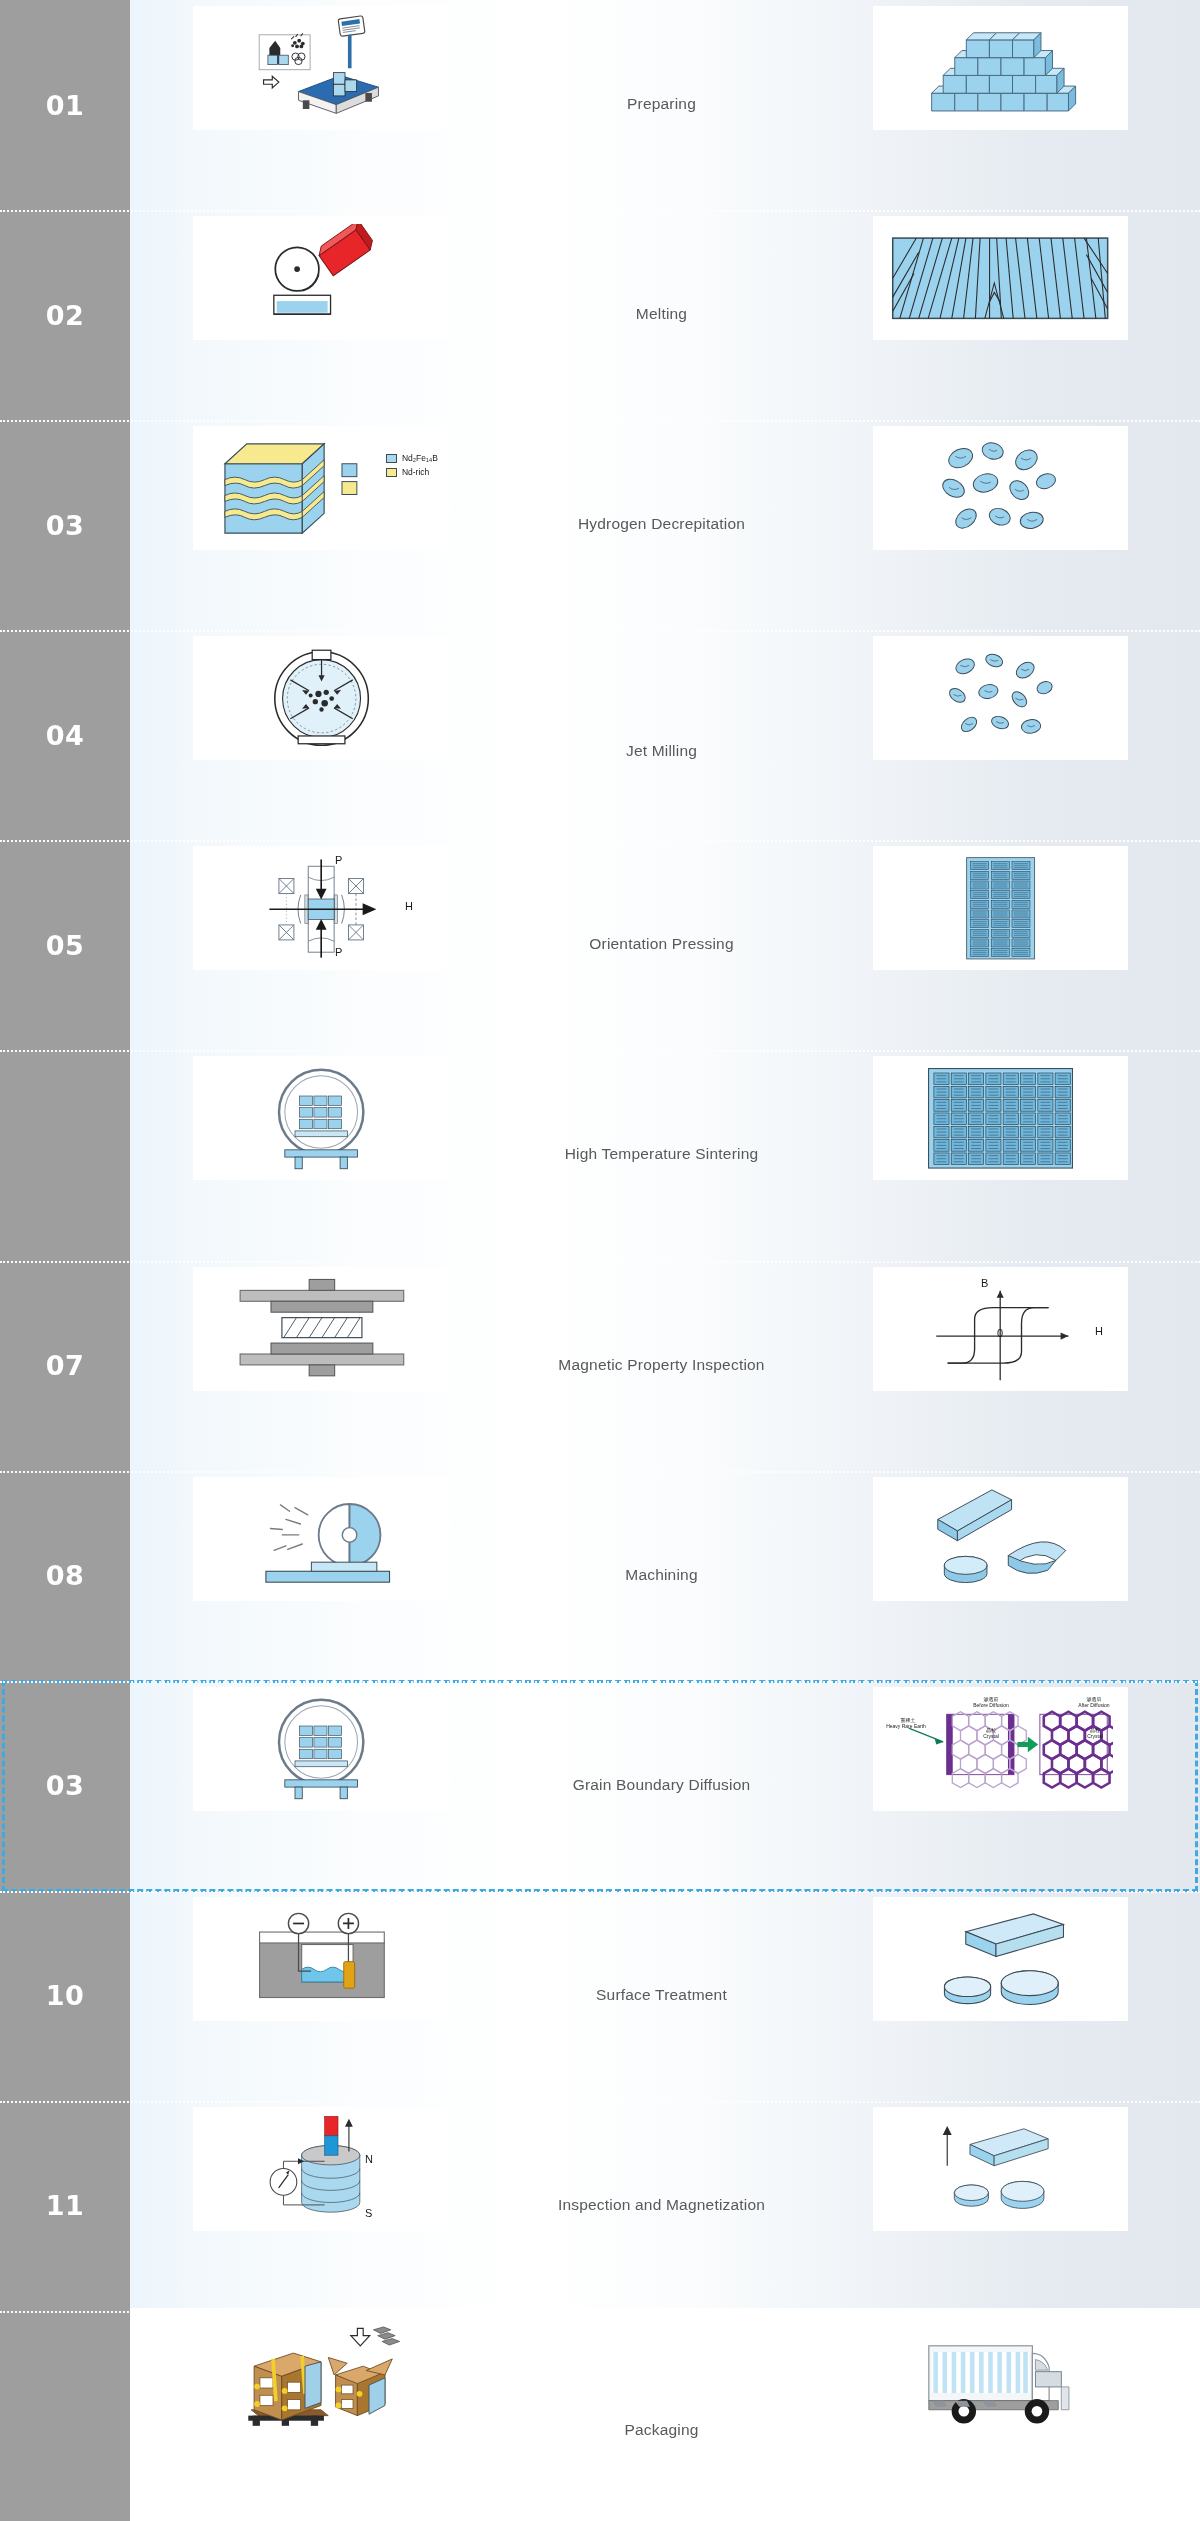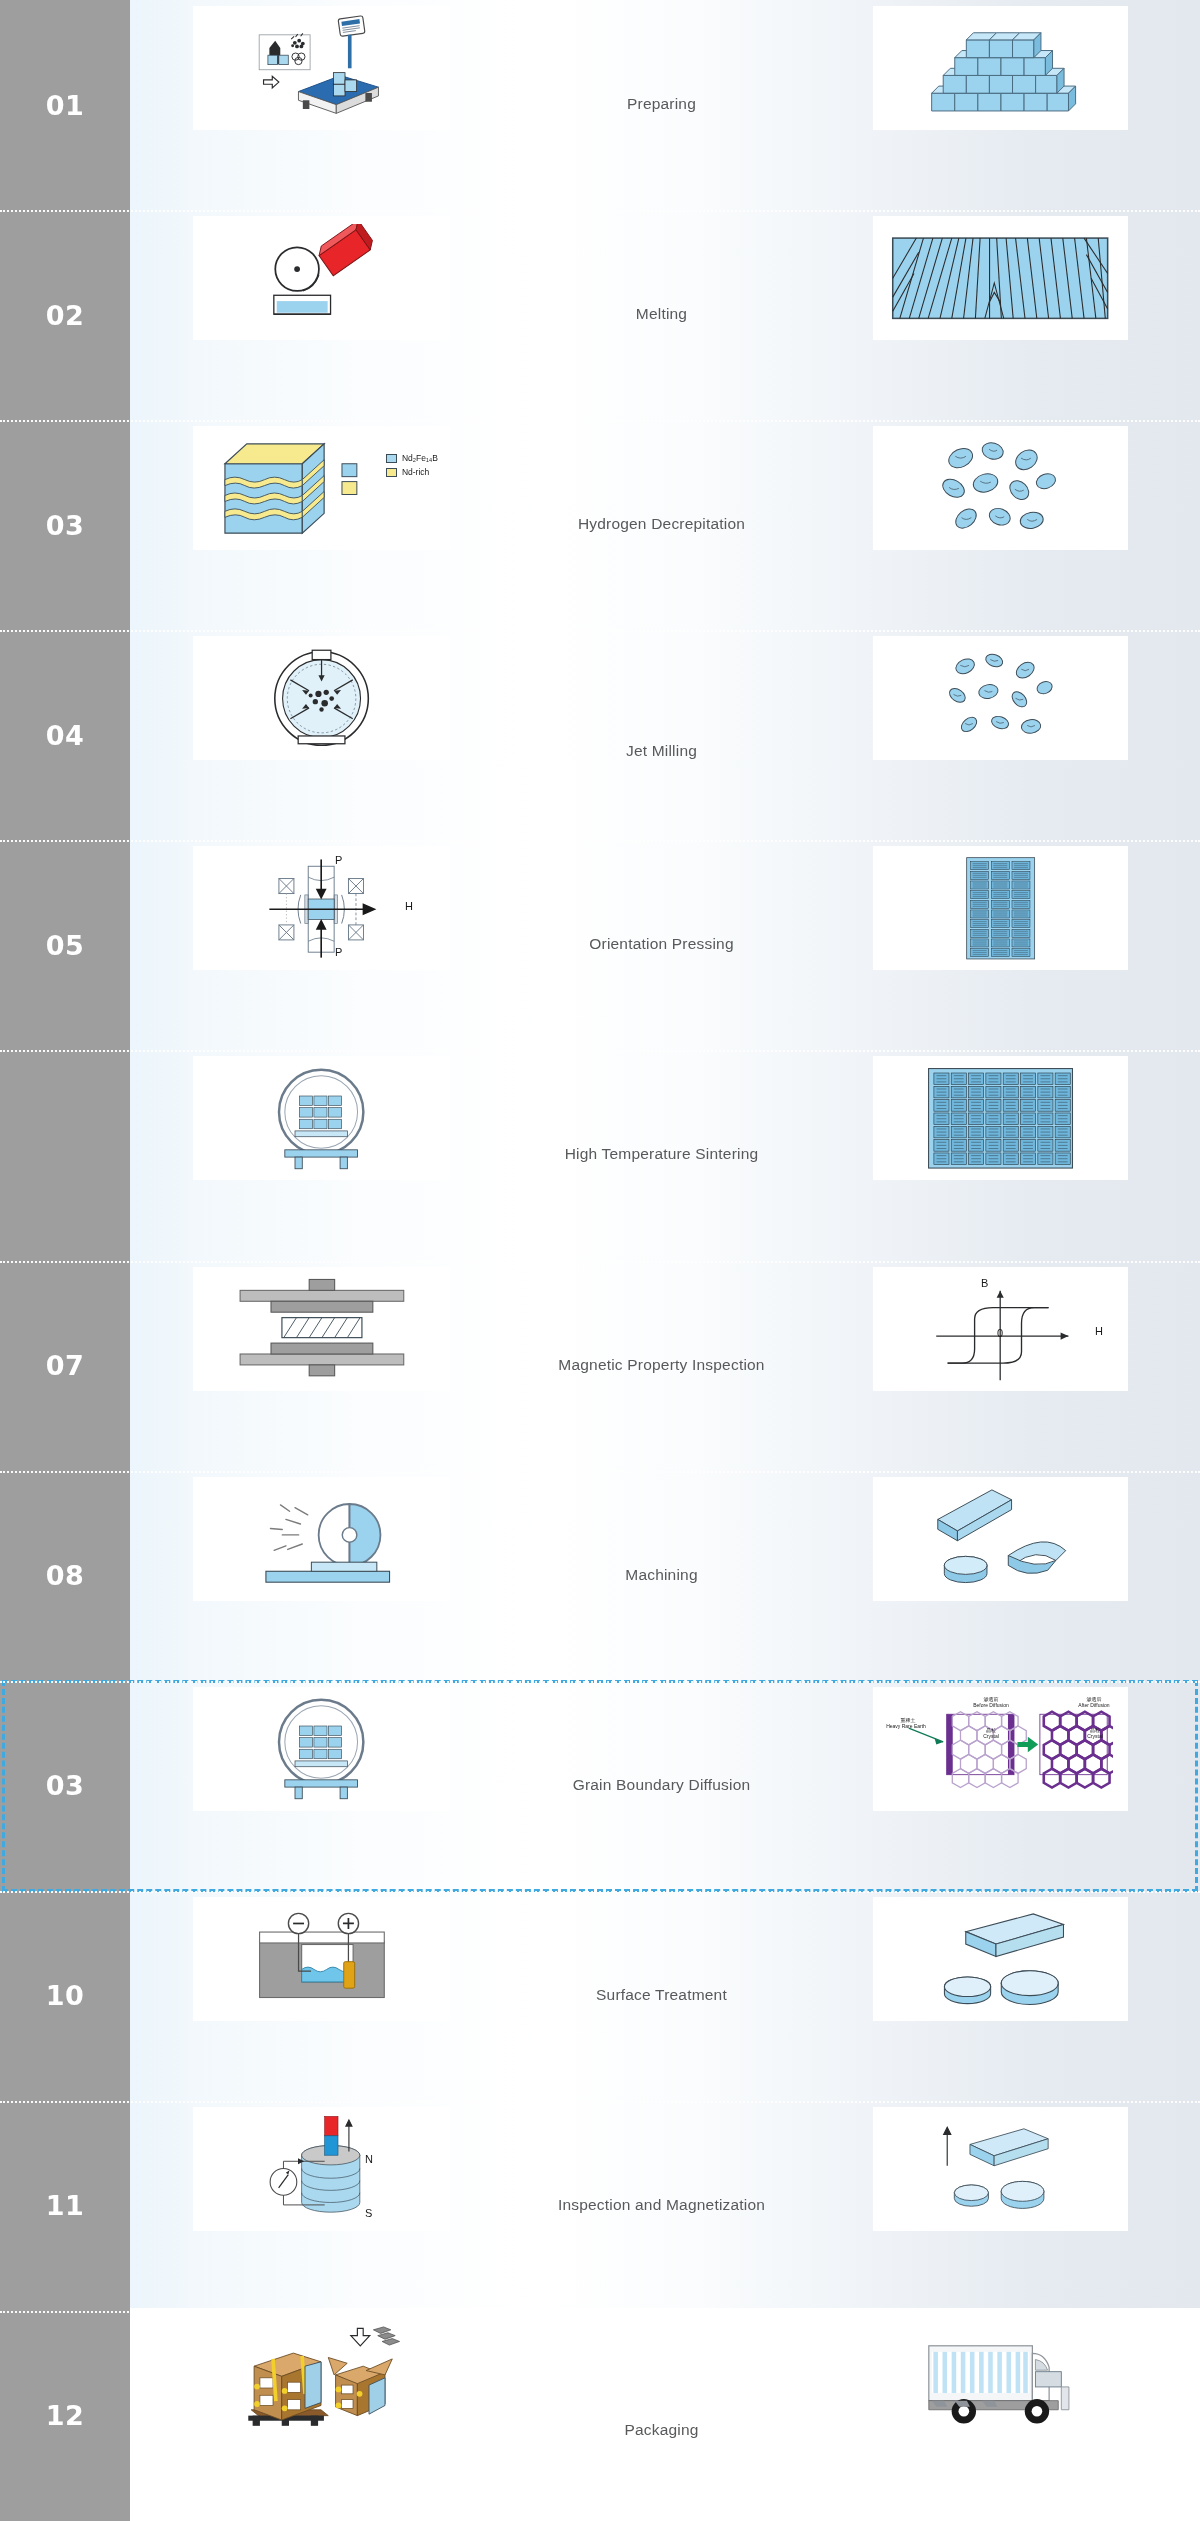--- a/index.html
+++ b/index.html
@@ -935,21 +935,20 @@
     <ellipse cx="54" cy="108" rx="24" ry="11" fill="#dff0fa"></ellipse>
     <ellipse cx="126" cy="106" rx="30" ry="14" fill="#cfe9f8"></ellipse>
     <path d="M96 106 v10 a30 14 0 0 0 60 0 v-10z" fill="#9bd3ee"></path>
     <ellipse cx="126" cy="106" rx="30" ry="14" fill="#dff0fa"></ellipse>
   </g>
 </svg>
           </div>
         </div>
       </div>
       <div class="row" style="top: 2310.92px;">
-        <div class="row-number">12</div>
         <div class="card card-left" style="top: 6px; height: 124px;">
           <div class="icon-wrap">
             <svg viewBox="0 0 220 150" width="" height="" style="max-width: 92%; max-height: 88%; width: auto; height: auto;">
   <g stroke="#6b4b22" stroke-width="1.2">
     <path d="M14 118 h96 l10 8 h-96z" fill="#8a5a2b"></path>
     <rect x="10" y="126" width="104" height="7" fill="#2a2b2d" stroke="none"></rect>
     <rect x="16" y="126" width="10" height="14" fill="#2a2b2d" stroke="none"></rect>
     <rect x="56" y="126" width="10" height="14" fill="#2a2b2d" stroke="none"></rect>
     <rect x="96" y="126" width="10" height="14" fill="#2a2b2d" stroke="none"></rect>
     <path d="M18 58 L72 40 L110 52 L56 72 Z" fill="#d9a86a"></path>

